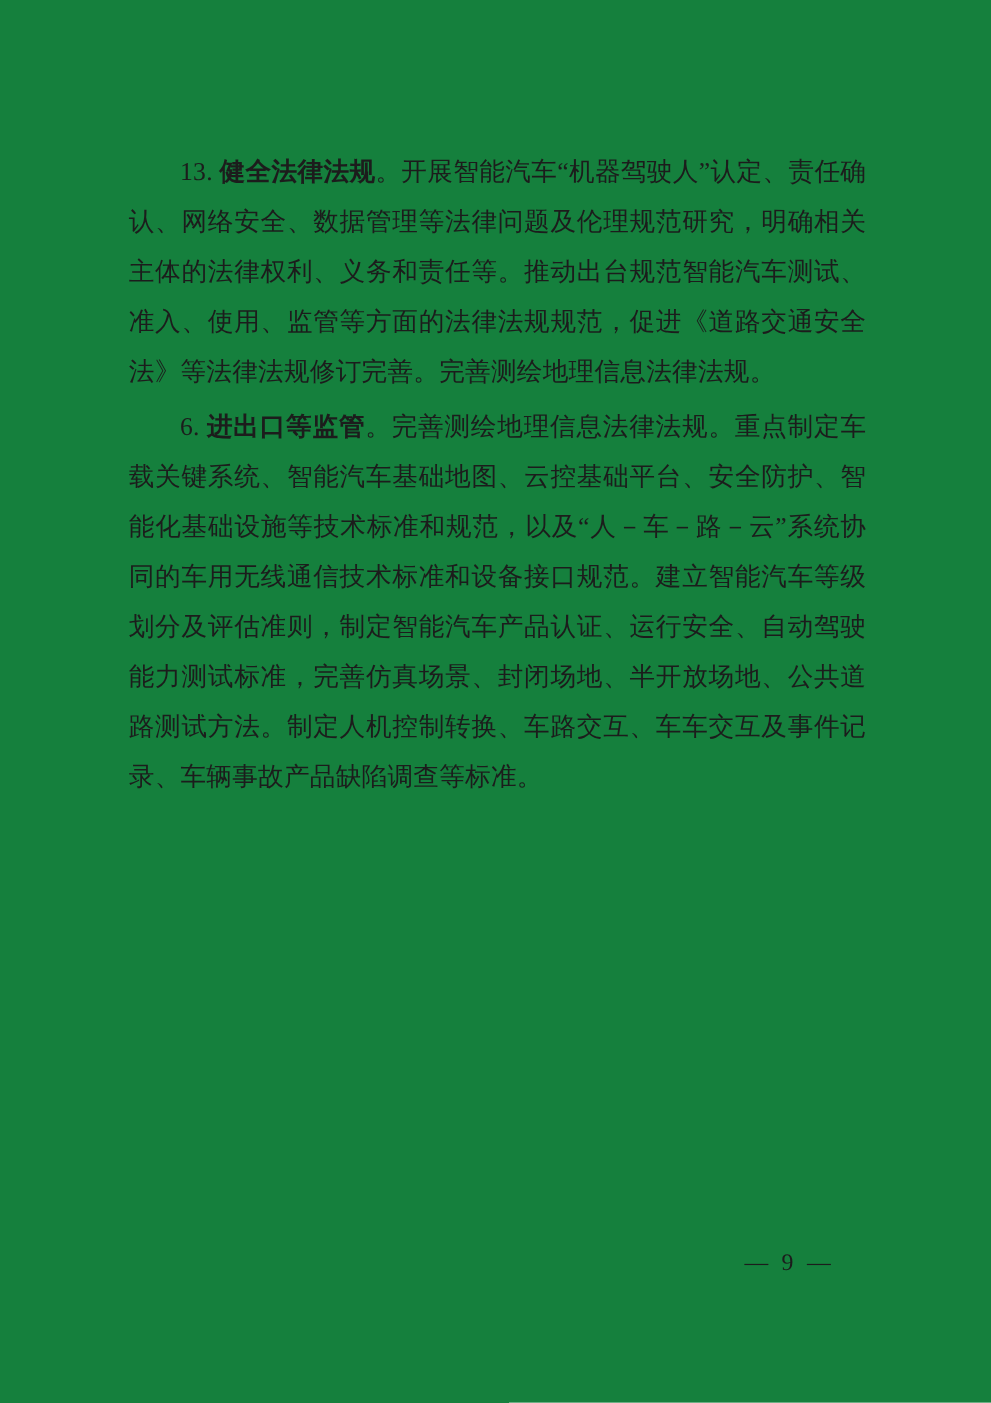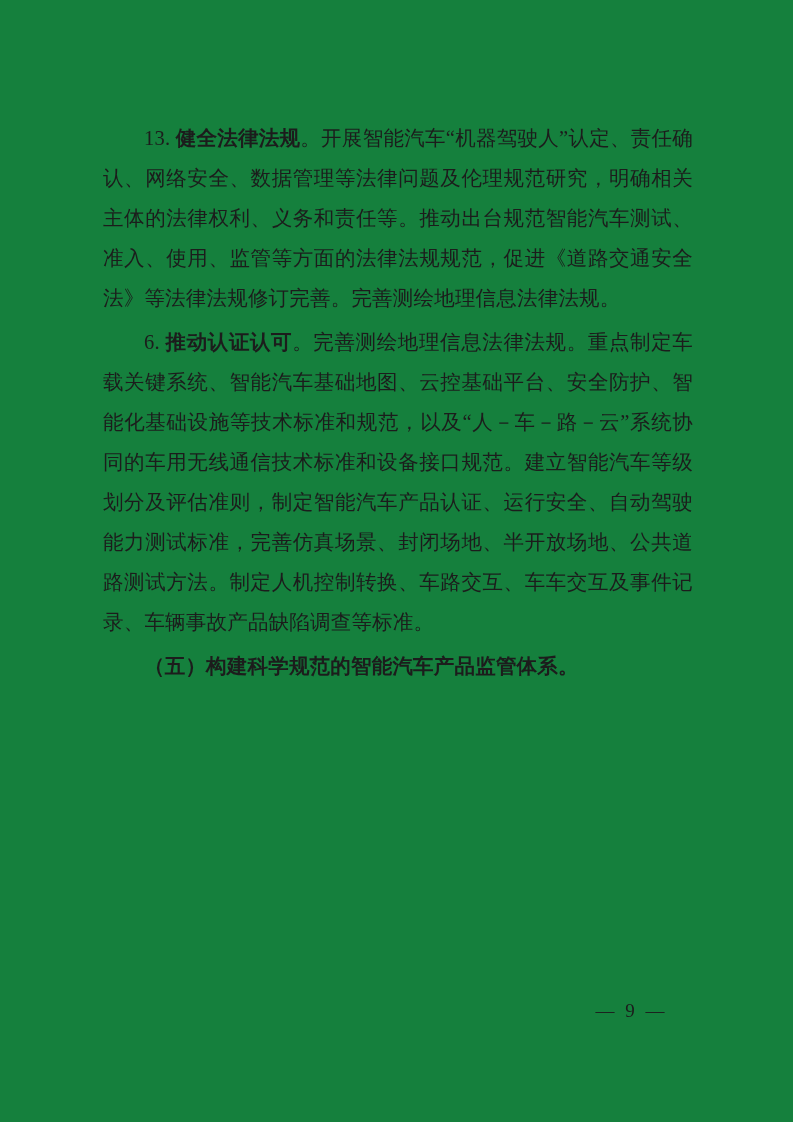--- a/index.html
+++ b/index.html
@@ -65,27 +65,24 @@
 <body>
 
 <div class="page">
   <div class="content">
 
     <p class="para">
       <span class="indent"></span><span>13.</span> <span class="bold">健全法律法规</span><span>。开展智能汽车“机器驾驶人”认定、责任确认、网络安全、数据管理等法律问题及伦理规范研究，明确相关主体的法律权利、义务和责任等。推动出台规范智能汽车测试、准入、使用、监管等方面的法律法规规范，促进《道路交通安全法》等法律法规修订完善。完善测绘地理信息法律法规。</span>
     </p>
 
     <p class="para">
-      <span class="indent"></span><span>6.</span> <span class="bold">推动认证认可</span><span>。完善测绘地理信息法律法规。重点制定车载关键系统、智能汽车基础地图、云控基础平台、安全防护、智能化基础设施等技术标准和规范，以及“人－车－路－云”系统协同的车用无线通信技术标准和设备接口规范。建立智能汽车等级划分及评估准则，制定智能汽车产品认证、运行安全、自动驾驶能力测试标准，完善仿真场景、封闭场地、半开放场地、公共道路测试方法。制定人机控制转换、车路交互、车车交互及事件记录、车辆事故产品缺陷调查等标准。</span>
+      <span class="indent"></span><span>6.</span> <span class="bold">进出口等监管</span><span>。完善测绘地理信息法律法规。重点制定车载关键系统、智能汽车基础地图、云控基础平台、安全防护、智能化基础设施等技术标准和规范，以及“人－车－路－云”系统协同的车用无线通信技术标准和设备接口规范。建立智能汽车等级划分及评估准则，制定智能汽车产品认证、运行安全、自动驾驶能力测试标准，完善仿真场景、封闭场地、半开放场地、公共道路测试方法。制定人机控制转换、车路交互、车车交互及事件记录、车辆事故产品缺陷调查等标准。</span>
     </p>
 
 
-    <p class="para">
-      <span class="indent"></span><span class="bold">（五）构建科学规范的智能汽车产品监管体系。</span>
-    </p>
 
 
   </div>
 
   <div class="footer">
     <span class="pagenum">— 9 —</span>
   </div>
 </div>
 
 </body></html>

